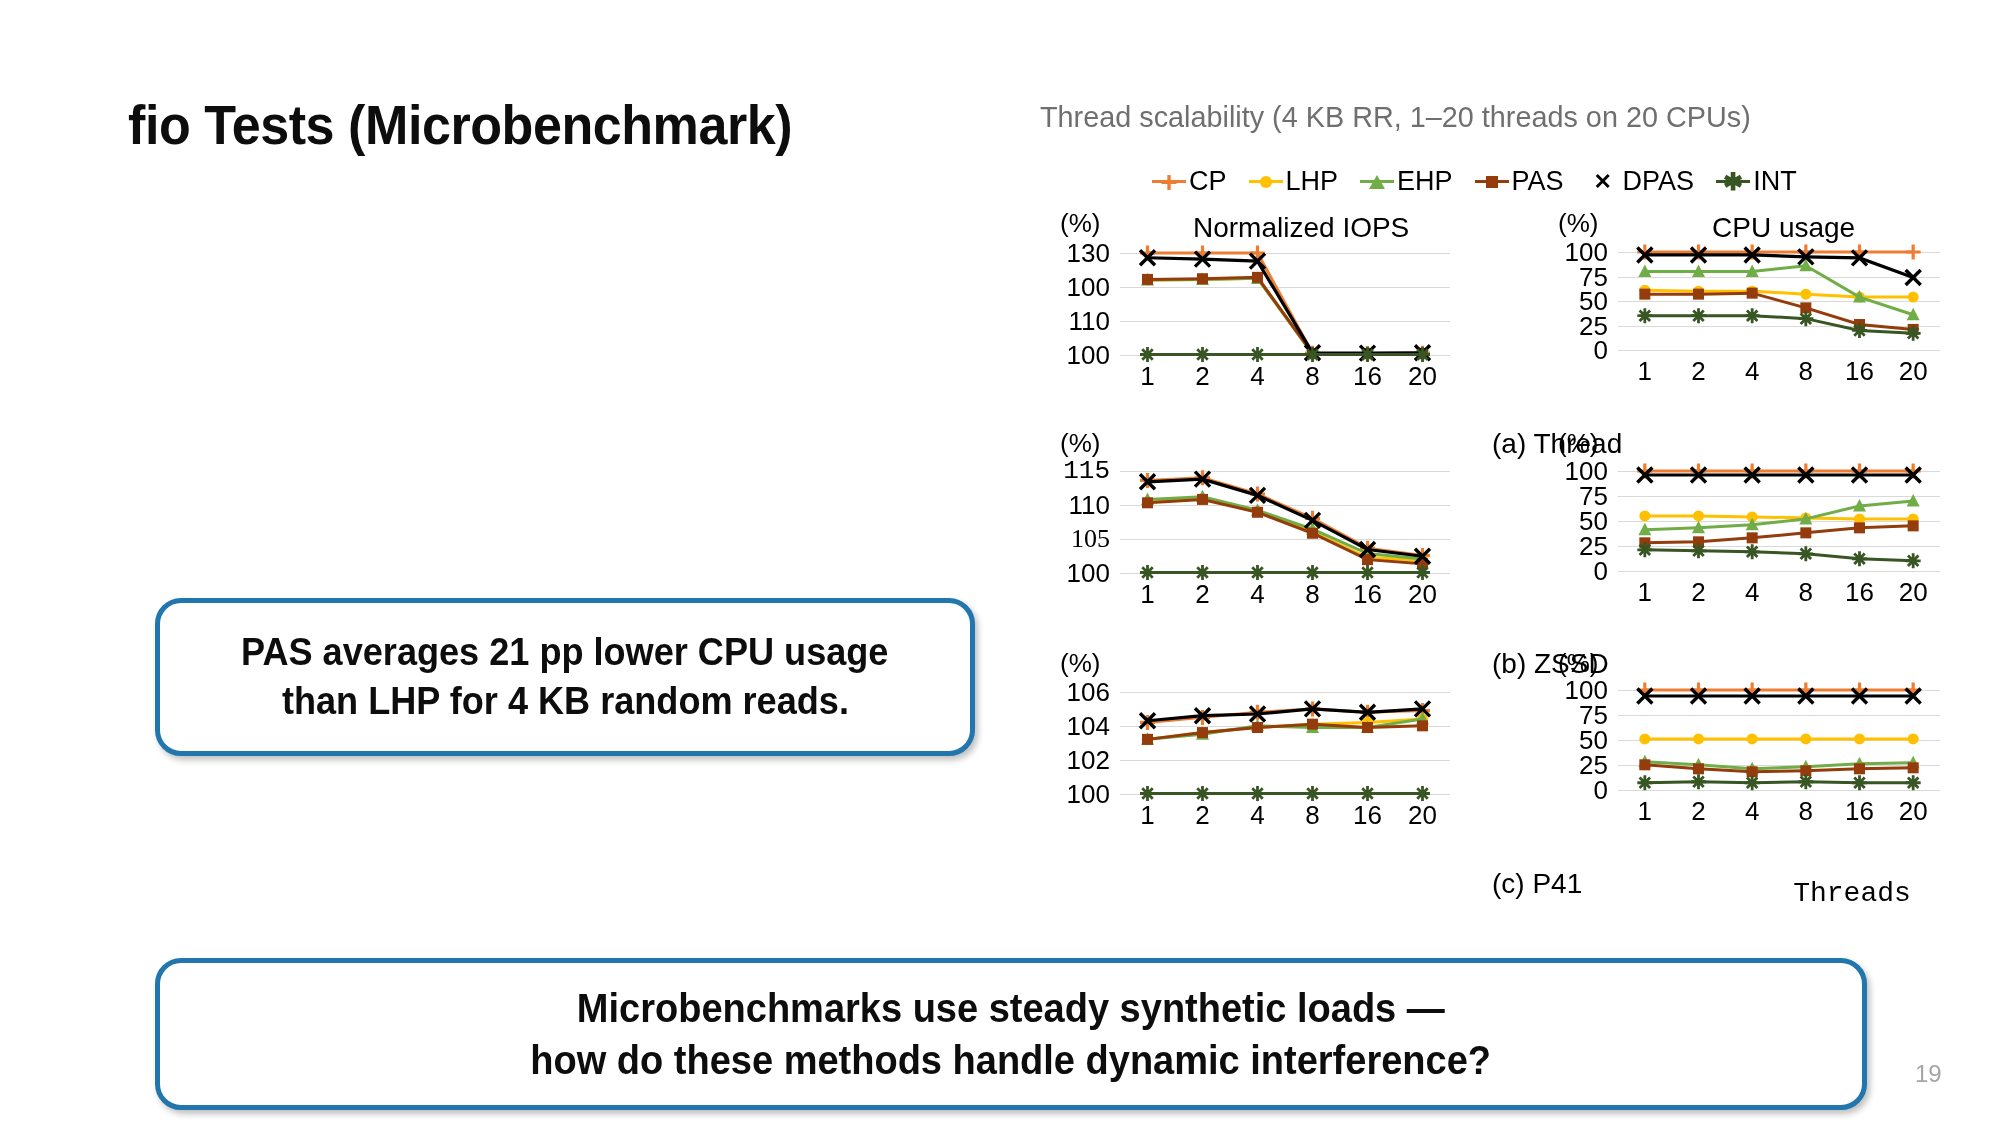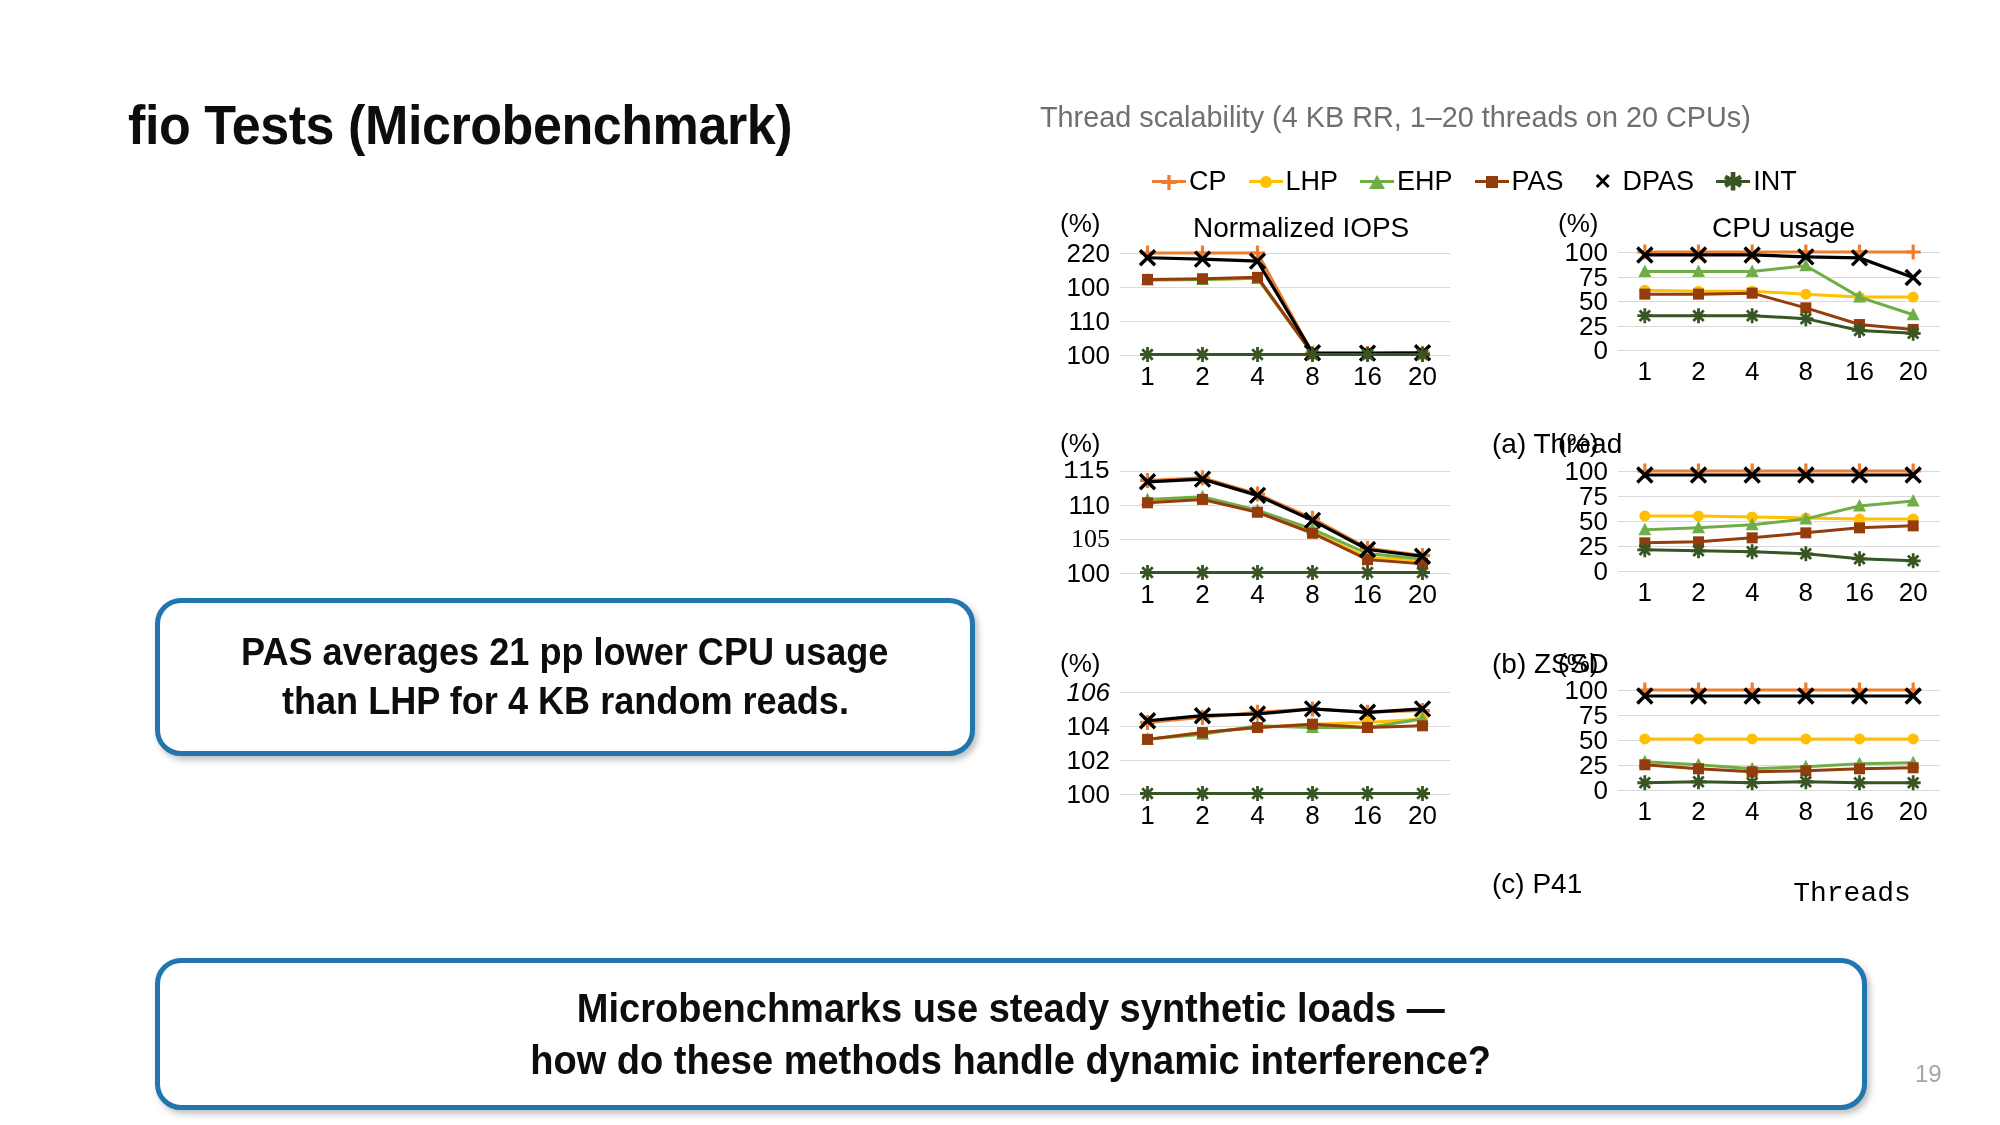--- a/index.html
+++ b/index.html
@@ -250,21 +250,21 @@
 <div id="charts-root">
     <div class="chart-box" style="left: 1120px; top: 253px; width: 330px; height: 101.5px;">
       <div class="plot-area" style="left: 0px; top: 0px; width: 330px; height: 101.5px;">
         <div class="gridline" style="top: 101.5px;"></div>
         <div class="ytick" style="top: 101.5px;">100</div>
         <div class="gridline" style="top: 67.6667px;"></div>
         <div class="ytick" style="top: 67.6667px;">110</div>
         <div class="gridline" style="top: 33.8333px;"></div>
         <div class="ytick" style="top: 33.8333px;">100</div>
         <div class="gridline" style="top: 0px;"></div>
-        <div class="ytick" style="top: 0px;">220</div>
+        <div class="ytick" style="top: 0px;">130</div>
         <div class="xtick" style="left: 27.5px;">1</div>
         <div class="xtick" style="left: 82.5px;">2</div>
         <div class="xtick" style="left: 137.5px;">4</div>
         <div class="xtick" style="left: 192.5px;">8</div>
         <div class="xtick" style="left: 247.5px;">16</div>
         <div class="xtick" style="left: 302.5px;">20</div>
         <svg class="series-layer" width="330" height="101.5">
           <g>
             <polyline points="27.5,0 82.5,0 137.5,0 192.5,100.14666666666665 247.5,100.48500000000001 302.5,100.14666666666665" fill="none" stroke="#ED7D31" stroke-width="3"></polyline>
             <g>
@@ -838,21 +838,21 @@
     </div>
     <div class="chart-box" style="left: 1120px; top: 692px; width: 330px; height: 101.5px;">
       <div class="plot-area" style="left: 0px; top: 0px; width: 330px; height: 101.5px;">
         <div class="gridline" style="top: 101.5px;"></div>
         <div class="ytick" style="top: 101.5px;">100</div>
         <div class="gridline" style="top: 67.6667px;"></div>
         <div class="ytick" style="top: 67.6667px;">102</div>
         <div class="gridline" style="top: 33.8333px;"></div>
         <div class="ytick" style="top: 33.8333px;">104</div>
         <div class="gridline" style="top: 0px;"></div>
-        <div class="ytick" style="top: 0px; font-style: italic;">106</div>
+        <div class="ytick" style="top: 0px;">106</div>
         <div class="xtick" style="left: 27.5px;">1</div>
         <div class="xtick" style="left: 82.5px;">2</div>
         <div class="xtick" style="left: 137.5px;">4</div>
         <div class="xtick" style="left: 192.5px;">8</div>
         <div class="xtick" style="left: 247.5px;">16</div>
         <div class="xtick" style="left: 302.5px;">20</div>
         <svg class="series-layer" width="330" height="101.5">
           <g>
             <polyline points="27.5,30.449999999999953 82.5,25.375 137.5,20.30000000000005 192.5,16.916666666666664 247.5,20.30000000000005 302.5,18.608333333333235" fill="none" stroke="#ED7D31" stroke-width="3"></polyline>
             <g>

